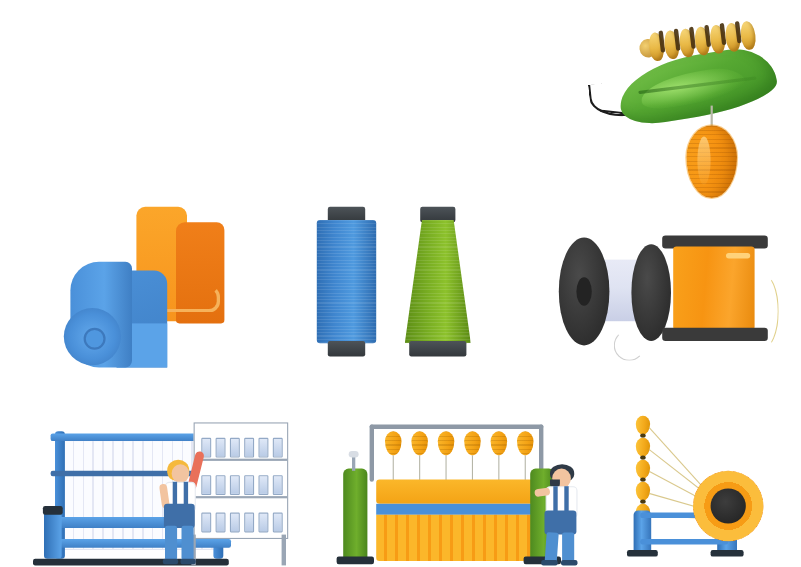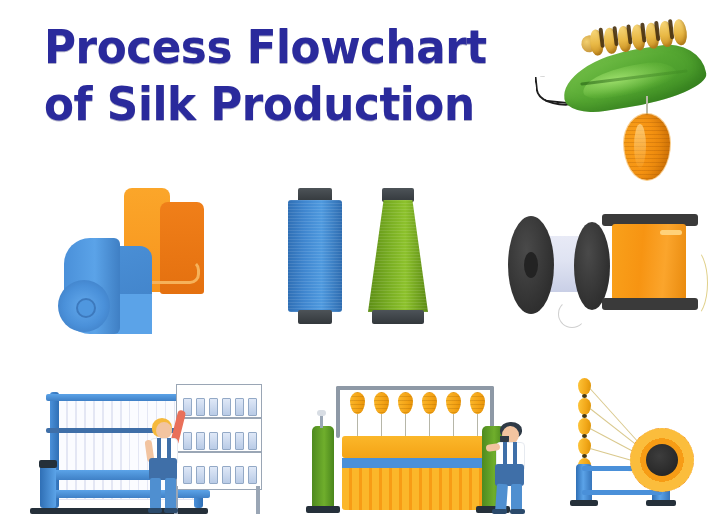--- a/index.html
+++ b/index.html
@@ -273,24 +273,20 @@
     position:absolute;left:98px;top:72px;width:32px;height:32px;
     border-radius:50%;background:radial-gradient(circle at 42% 38%,#3d3d3d,#1f1f1f);
   }
   .rl-silk{position:absolute;height:1px;background:rgba(210,190,120,.85);transform-origin:left center;}
 </style>
 </head>
 <body>
 
 <div id="poster">
 
-  <div class="title-block">
-    <div class="title-line">Process Flowchart</div>
-    <div class="title-line">of Silk Production</div>
-  </div>
 
   <div class="art" id="bug">
     <div class="stem"></div>
     <div class="stem2"></div>
     <div class="leaf"></div>
     <div class="leaf-hi"></div>
     <div class="leaf-vein"></div>
 
     <div class="worm">
       <div class="whead"></div>

